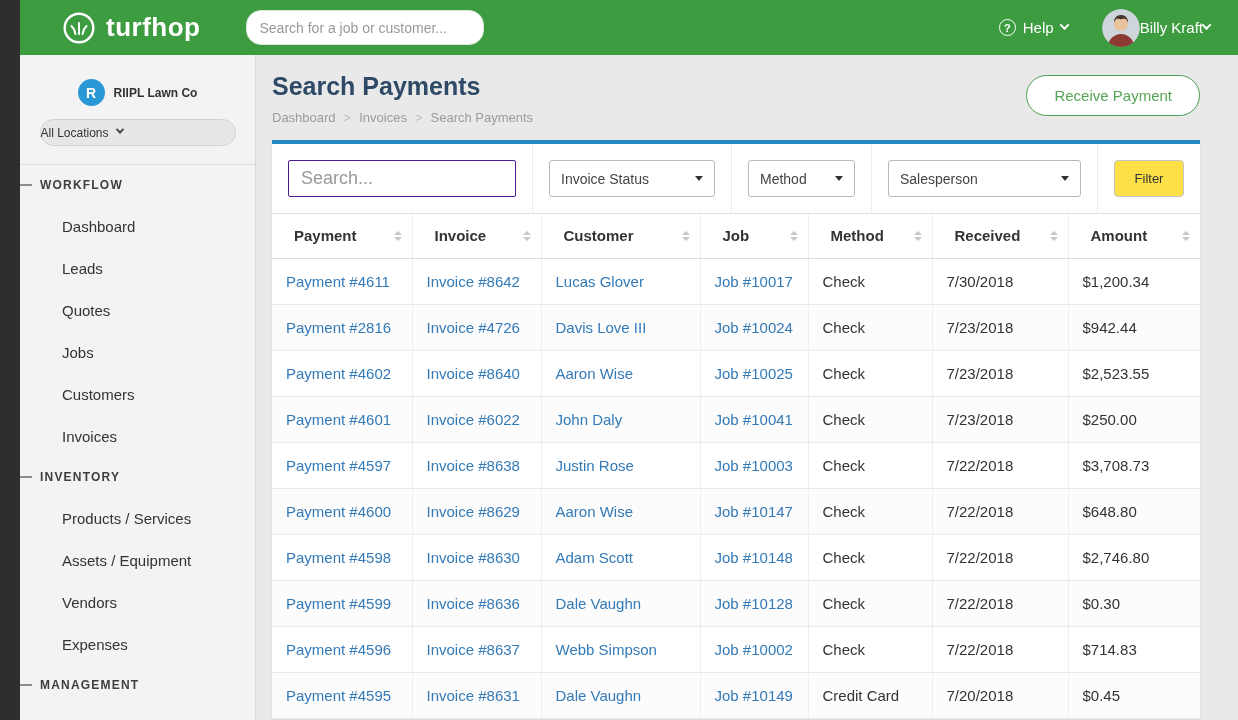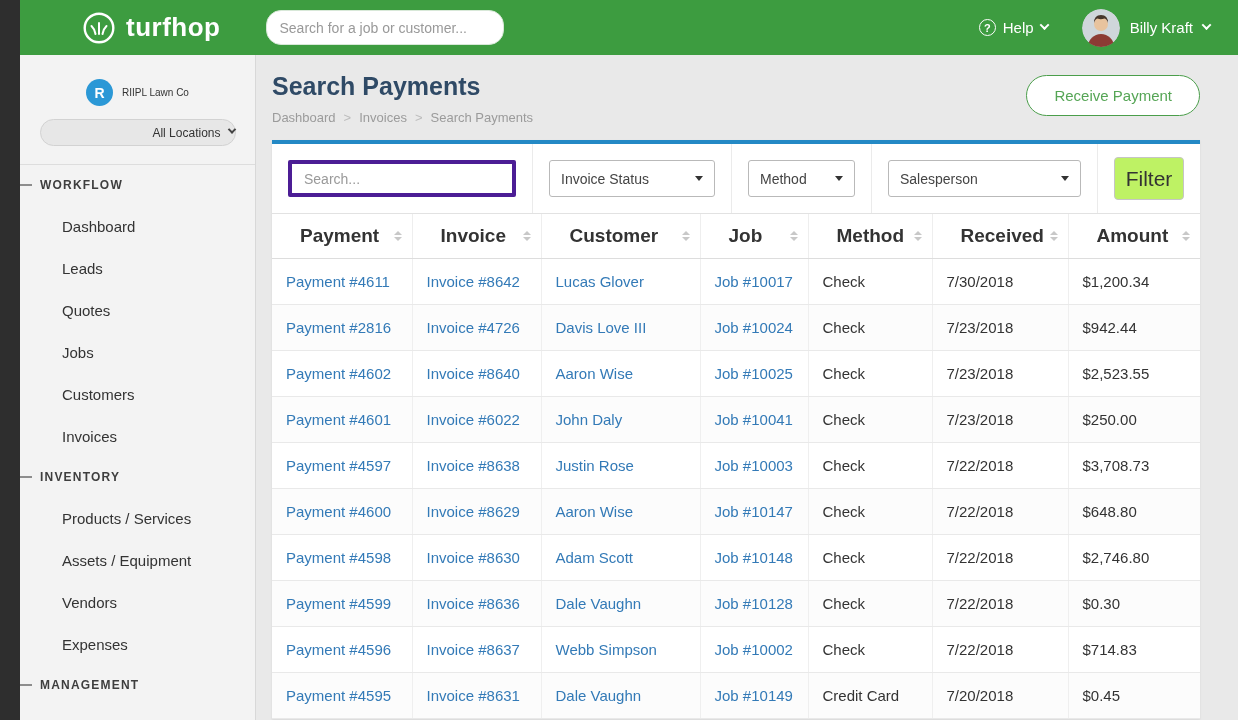--- a/index.html
+++ b/index.html
@@ -5,45 +5,45 @@
   * { margin:0; padding:0; box-sizing:border-box; }
   html,body { width:1238px; height:720px; overflow:hidden;
     font-family:"Liberation Sans", sans-serif; background:#e9e9e9; }
   .app { position:relative; width:1238px; height:720px; background:#e9e9e9; overflow:hidden; }
 
   
   .left-strip { position:absolute; left:0; top:0; width:20px; height:720px; background:#2e2e2e; z-index:20; }
 
   
   .topbar { position:absolute; left:20px; top:0; right:0; height:55px; background:#3d9c40;
-    display:flex; align-items:center; z-index:10;padding-left:20px; }
+    display:flex; align-items:center; z-index:10; }
   .logo { display:flex; align-items:center; gap:10px; margin-left:42px; cursor:pointer; }
   .logo-text { color:#fff; font-size:26px; font-weight:bold; letter-spacing:.5px; }
   .topbar-search { margin-left:46px; width:238px; height:35px; border:1px solid #d8e8d8; border-radius:15px;
     padding:0 12px; font-size:14px; color:#333; outline:none; font-family:"Liberation Sans",sans-serif; }
   .topbar-search::placeholder { color:#999; }
   .topbar-right { margin-left:auto; display:flex; align-items:center; margin-right:28px; gap:34px; }
   .help-menu { display:flex; align-items:center; gap:7px; color:#fff; font-size:15px; cursor:pointer; }
   .qmark { width:17px; height:17px; border:1.5px solid #fff; border-radius:50%; display:inline-flex;
     align-items:center; justify-content:center; font-size:11px; font-weight:bold; }
   .chev { display:inline-block; width:7px; height:7px; border-right:2px solid #fff; border-bottom:2px solid #fff;
     transform:rotate(45deg) translate(-1px,-1px); margin-top:-3px; }
   .chev-dark { border-color:#444; width:6px; height:6px; }
-  .user-menu { display:flex; align-items:center; gap:10px; color:#fff; font-size:15px; cursor:pointer; }
+  .user-menu { display:flex; align-items:center; color:#fff; font-size:15px; cursor:pointer; }
   .avatar { width:38px; height:38px; border-radius:50%; overflow:hidden; display:block; }
 
   
   .sidebar { position:absolute; left:20px; top:55px; width:236px; bottom:0; background:#f3f3f3;
     border-right:1px solid #d8d8d8; z-index:5; }
   .company { display:flex; align-items:center; justify-content:center; gap:9px; padding-top:24px; }
   .company-badge { width:27px; height:27px; border-radius:50%; background:#2b98d6; color:#fff;
     font-size:14px; font-weight:bold; display:flex; align-items:center; justify-content:center; }
-  .company-name { font-size:10px; font-weight:normal; color:#333; }
+  .company-name { font-size:12px; font-weight:bold; color:#333; }
   .locations-pill { margin:13px auto 0; width:196px; height:27px; background:#e7e7e7; border:1px solid #d2d2d2;
-    border-radius:14px; display:flex; align-items:center; justify-content:flex-end; gap:8px;
+    border-radius:14px; display:flex; align-items:center; justify-content:flex-start; gap:8px;
     font-size:12px; color:#333; cursor:pointer; }
   .sidebar-divider { margin-top:18px; border-bottom:1px solid #ddd; }
   .nav-section { height:40px; display:flex; align-items:center; gap:8px; 
     font-size:12px; font-weight:bold; color:#3e3e3e; letter-spacing:1.2px; cursor:pointer; }
   .dash-icon { width:12px; border-top:2px dashed #8d8d8d; display:inline-block; }
   .nav-item { height:42px; display:flex; align-items:center; padding-left:42px; font-size:15px; color:#333; cursor:pointer; }
 
   
   .main { position:absolute; left:257px; top:55px; right:0; bottom:0; padding:0 38px 0 15px; overflow:hidden; }
   .page-head { position:relative; padding-top:17px; }
@@ -55,34 +55,34 @@
     border:1px solid #4b9e4b; background:#fff; color:#55a555; font-size:15px; cursor:pointer;
     font-family:"Liberation Sans",sans-serif; }
 
   
   .card { margin-top:15px; background:#fff; border-top:4px solid #2489c5; box-shadow:0 1px 2px rgba(0,0,0,.08); }
   .filter-row { display:flex; height:70px; border-bottom:1px solid #e2e2e2; }
   .fcell { display:flex; align-items:center; padding:0 16px; border-right:1px solid #ebebeb; }
   .fcell:last-child { border-right:none; }
   .fc-search { width:261px; } .fc-status { width:199px; } .fc-method { width:140px; } .fc-sales { width:226px; }
   .fc-filter { flex:1; }
-  .filter-search { width:100%; height:37px; border:4px solid #4c1d95; border-radius:2px; padding:0 12px;
-    font-size:14px; color:#333; outline:none; font-family:"Liberation Sans",sans-serif; }
+  .filter-search { width:100%; height:37px; border:1px solid #4c1d95; border-radius:2px; padding:0 12px;
+    font-size:18px; color:#333; outline:none; font-family:"Liberation Sans",sans-serif; }
   .filter-search::placeholder { color:#999; }
   .select { width:100%; height:37px; border:1px solid #b9b9b9; border-radius:3px; background:#fff;
     display:flex; align-items:center; justify-content:space-between; padding:8px 11px; font-size:14px;
     color:#444; cursor:pointer; }
   .select-caret { width:0; height:0; border-left:4px solid transparent; border-right:4px solid transparent;
     border-top:5px solid #333; }
-  .filter-btn { width:100%; height:43px; border:1px solid #c5c5c5; border-radius:4px; background:#bef264;
-    color:#333; font-size:21px; cursor:pointer; font-family:"Liberation Sans",sans-serif; }
+  .filter-btn { width:100%; height:37px; border:1px solid #c5c5c5; border-radius:4px; background:#fde047;
+    color:#333; font-size:13px; cursor:pointer; font-family:"Liberation Sans",sans-serif; }
 
   
   table { width:100%; border-collapse:collapse; table-layout:fixed; }
-  th { height:44px; text-align:left; padding-left:28px; font-size:19px; font-weight:bold; color:#333;
+  th { height:44px; text-align:left; padding-left:22px; font-size:15px; font-weight:bold; color:#333;
     border-right:1px solid #eee; border-bottom:1px solid #ddd; position:relative; cursor:pointer;margin-left:38px; }
   th:last-child, td:last-child { border-right:none; }
   td { height:46px; padding-left:14px; font-size:15px; color:#333; border-right:1px solid #efefef;
     border-bottom:1px solid #e9e9e9; }
   tbody tr:nth-child(even) td { background:#fcfcfc; }
   .cell-link { color:#337ab7; text-decoration:none; cursor:pointer; }
   .sort { position:absolute; right:10px; top:50%; transform:translateY(-50%);
     display:flex; flex-direction:column; gap:2px; }
   .sort i { display:block; width:0; height:0; border-left:4px solid transparent; border-right:4px solid transparent; }
   .sort .up { border-bottom:4px solid #c8c8c8; }

